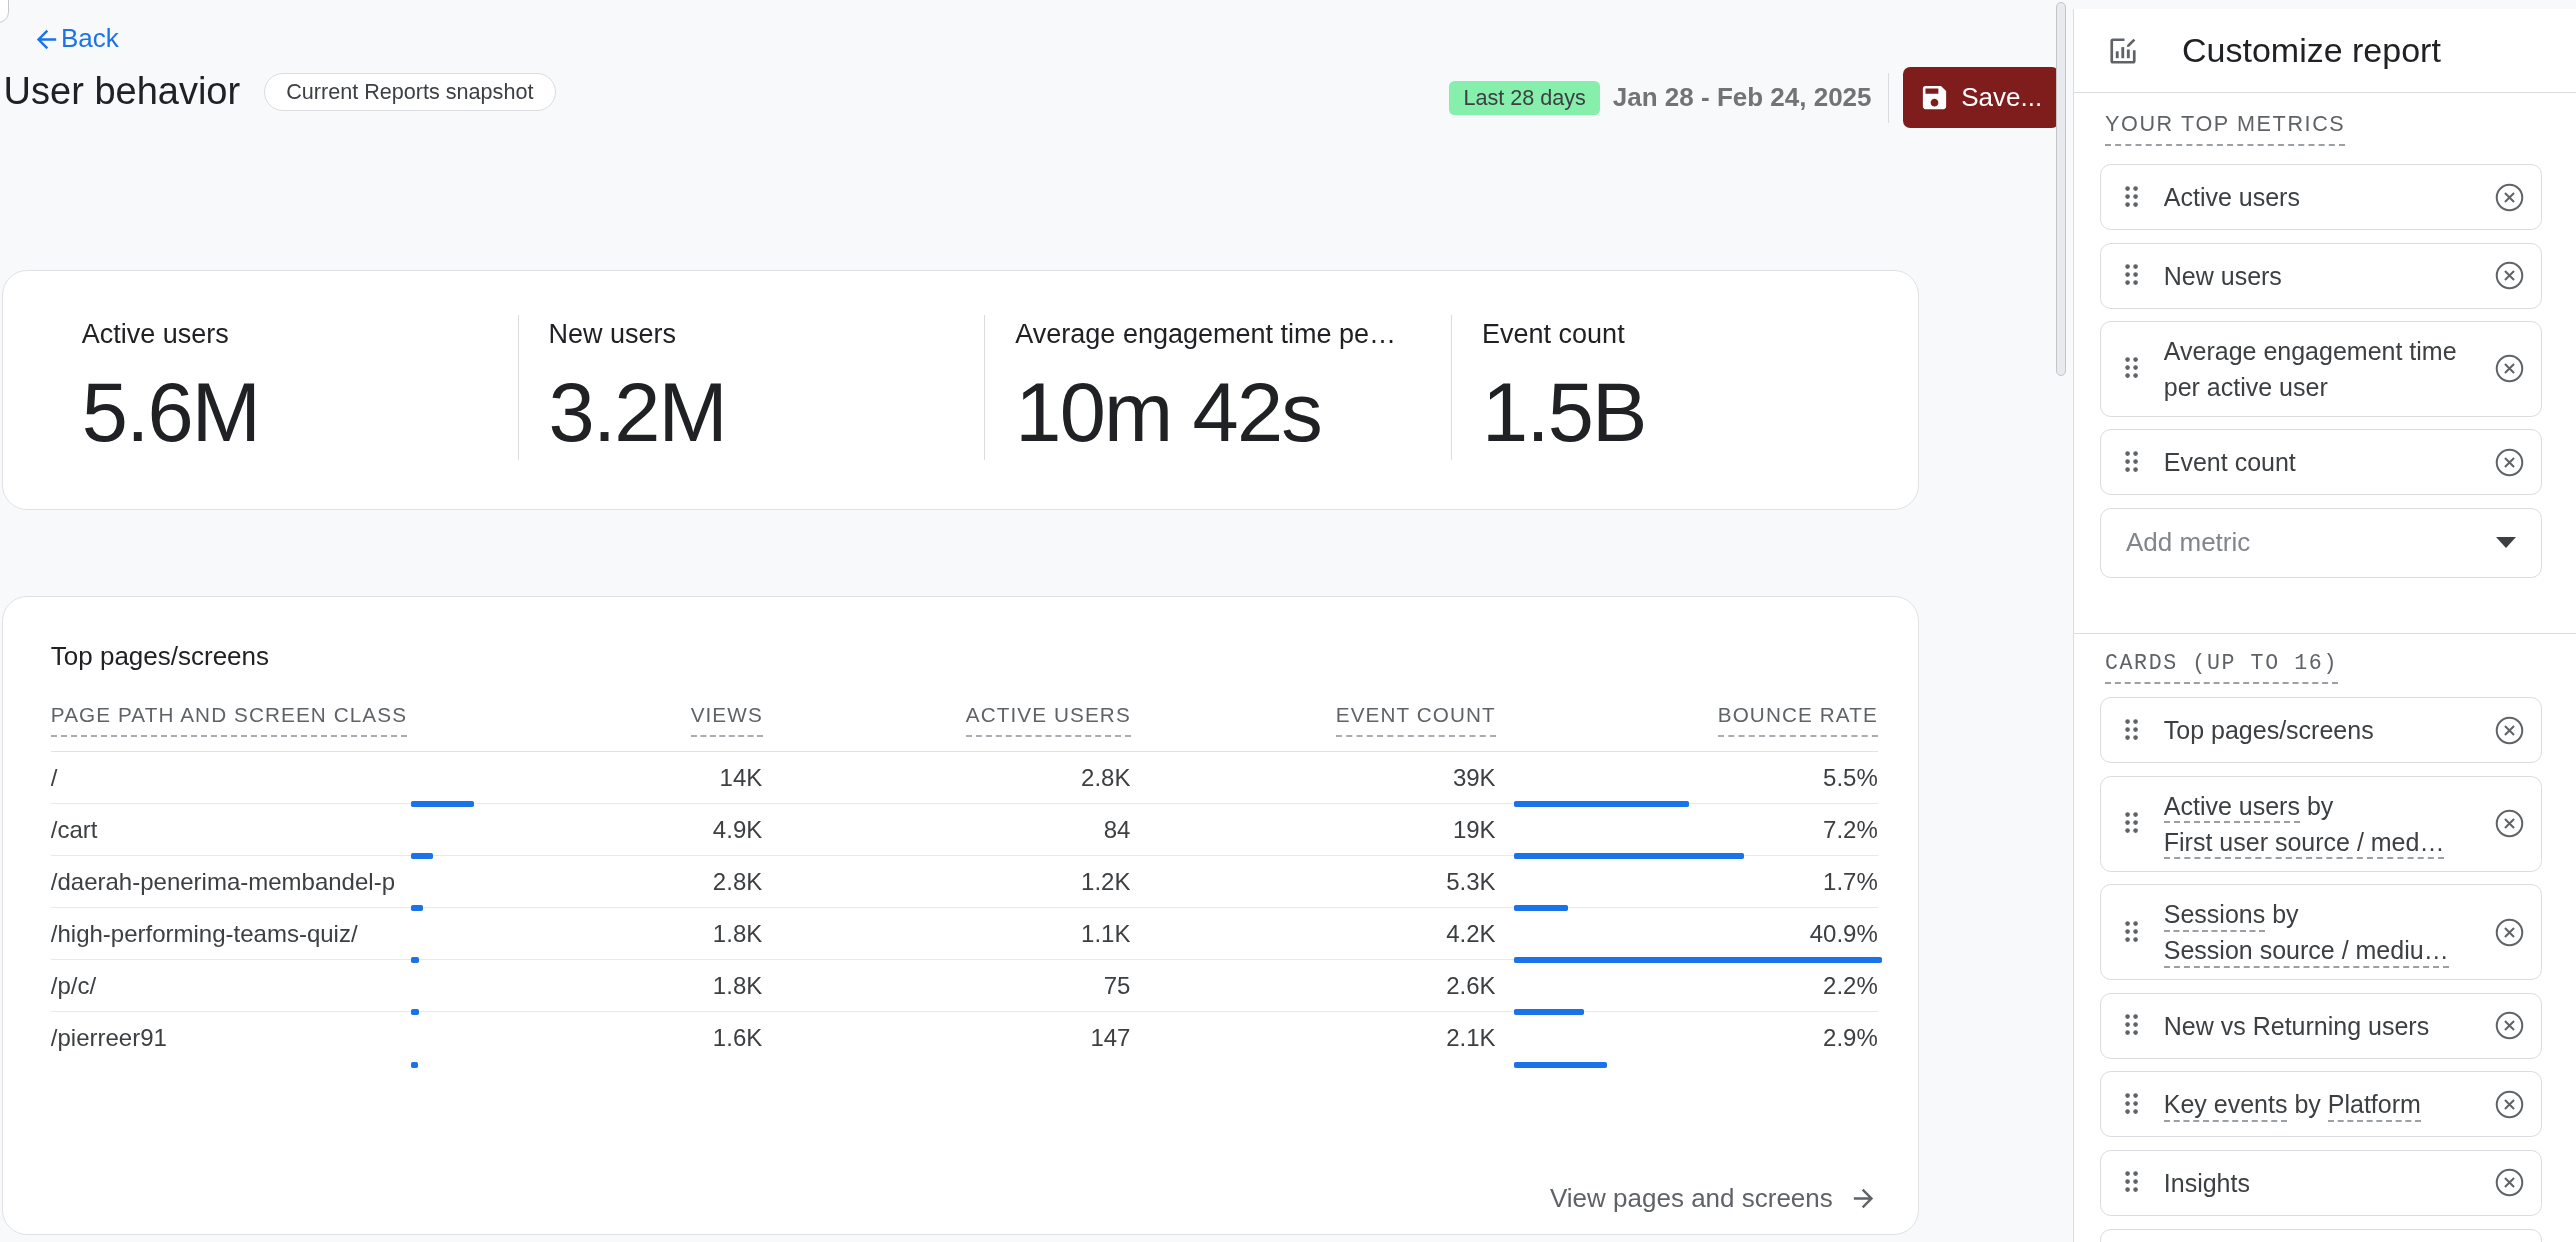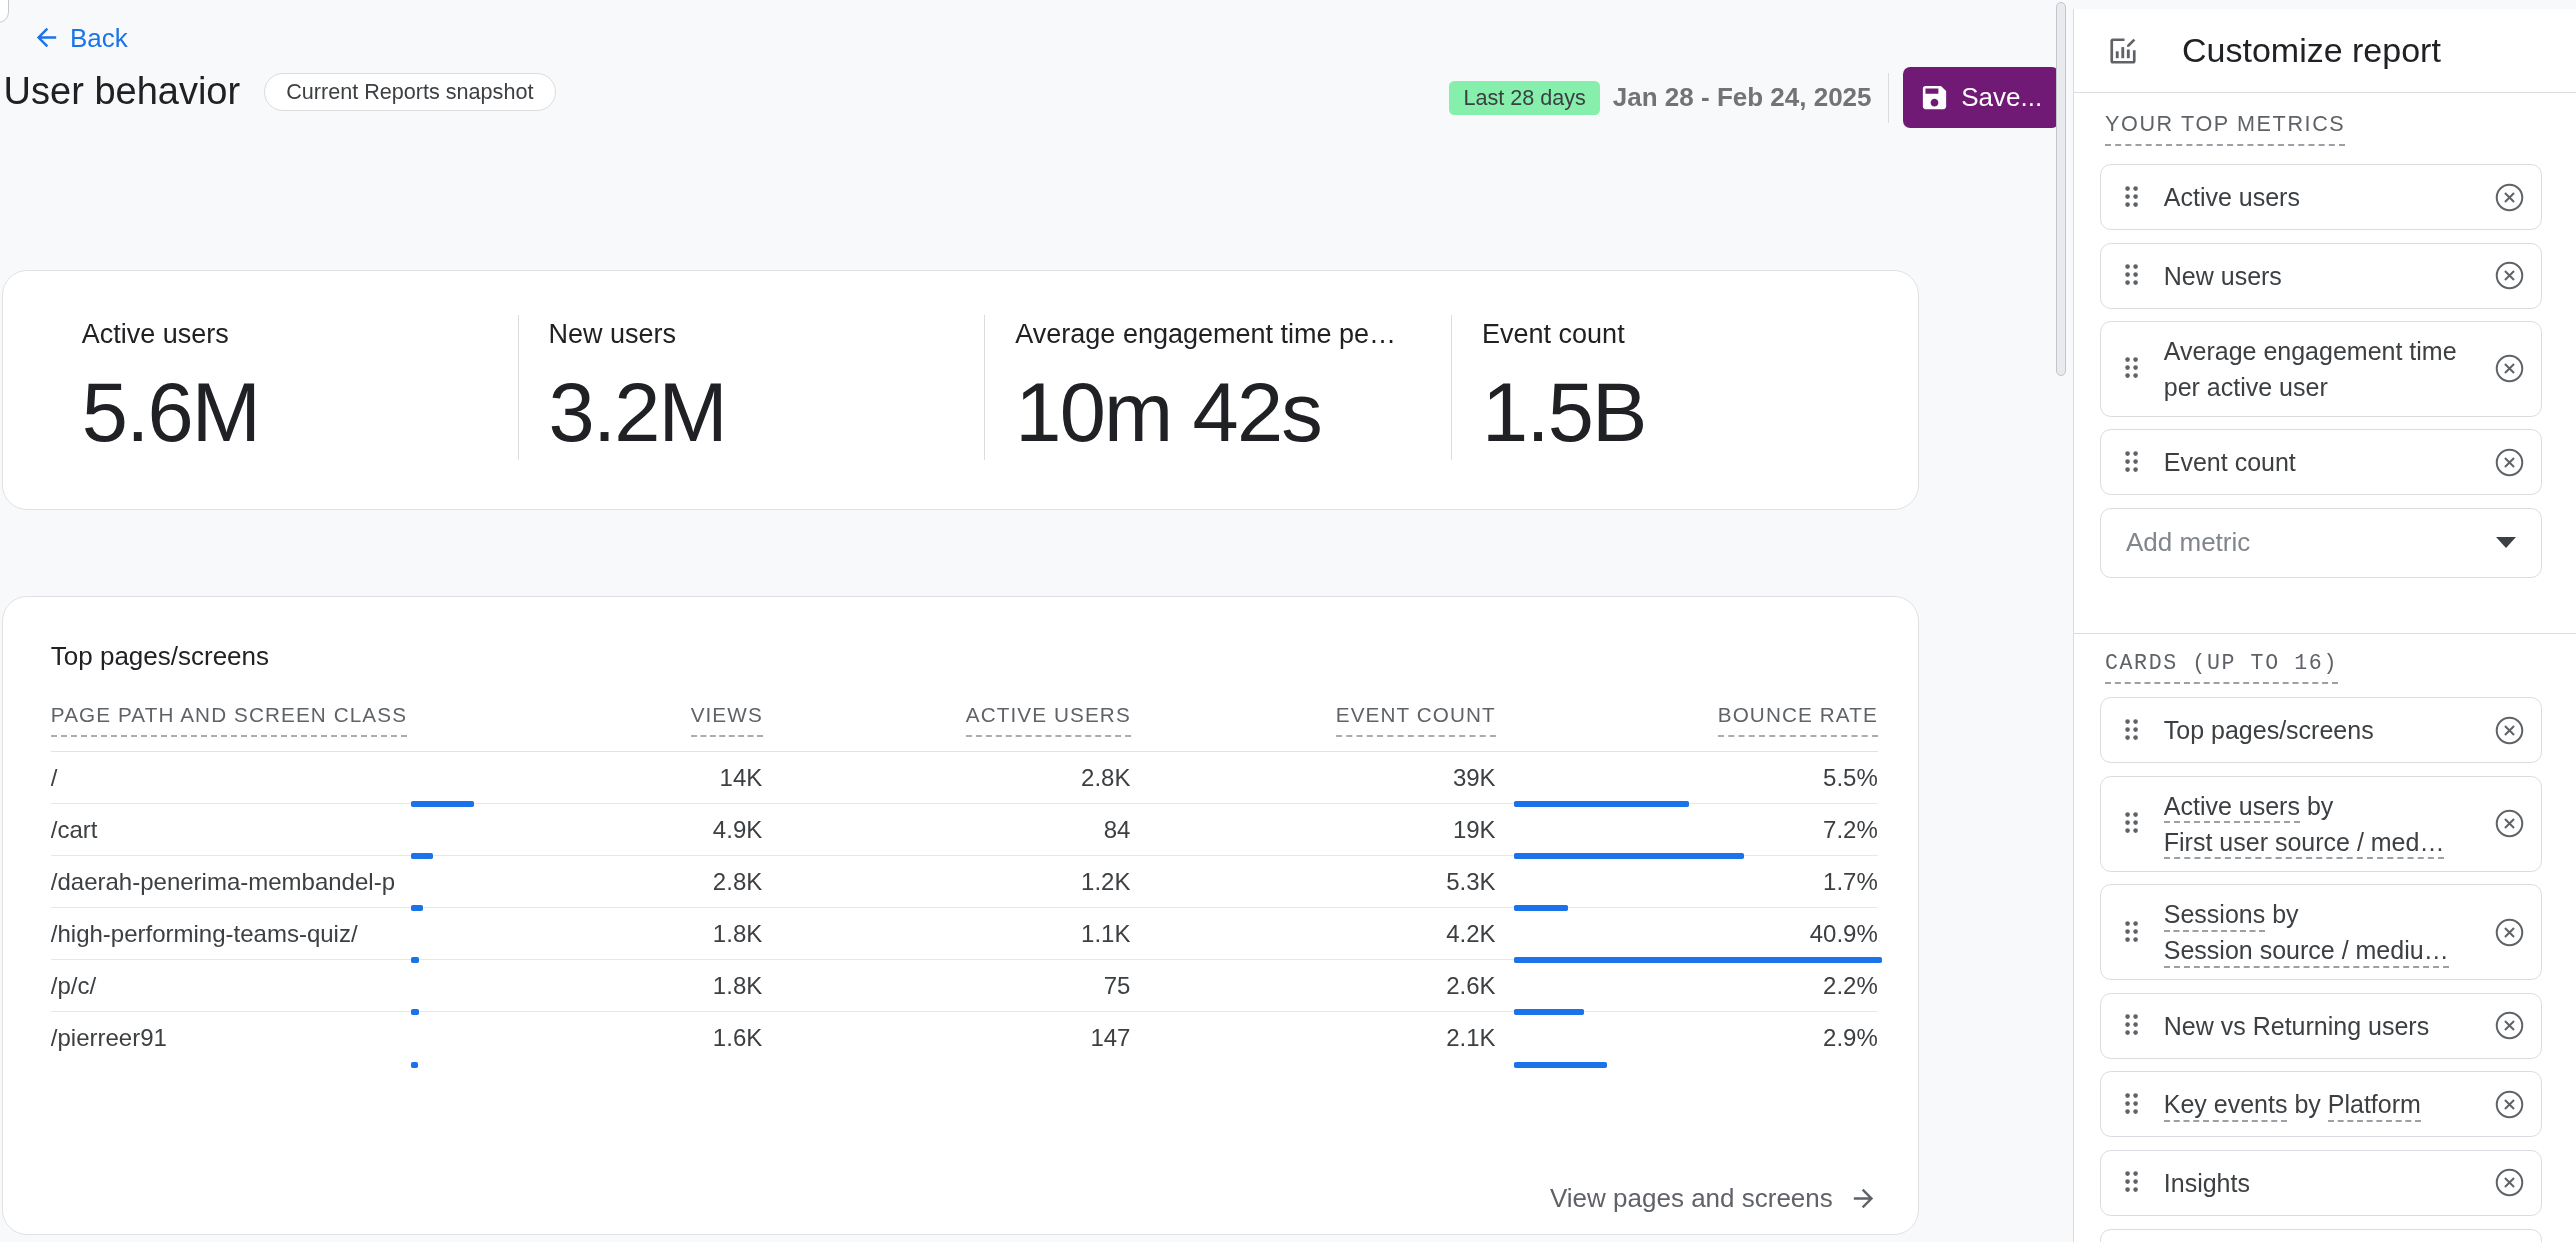--- a/index.html
+++ b/index.html
@@ -4,32 +4,32 @@
 <style>
   * { margin:0; padding:0; box-sizing:border-box; }
   html,body { width:2576px; height:1242px; overflow:hidden; }
   body {
     font-family:"Liberation Sans", sans-serif;
     background:#f8f9fa; color:#3c4043; position:relative;
   }
   .screen { position:absolute; inset:0; }
 
   
-  .back-row { position:absolute; left:32px; top:23.4px; display:flex; align-items:flex-start; gap:9px; cursor:pointer; }
+  .back-row { position:absolute; left:32px; top:23.4px; display:flex; align-items:flex-end; cursor:pointer; }
   .back-row .lbl { color:#1a73e8; font-size:26px; font-weight:500; }
   .page-title-row { position:absolute; left:3.6px; top:70px; display:flex; align-items:center; }
   .page-title { font-size:38px; font-weight:400; color:#202124; letter-spacing:0; }
   .snapshot-chip { margin-left:23.4px; height:38px; display:flex; align-items:center; padding:0 21.6px;
     border:0.9px solid #dadce0; border-radius:20px; background:#fff; font-size:21.6px; color:#3c4043; }
   .header-right { position:absolute; left:1449px; top:67px; height:61px; display:flex; align-items:center; }
   .preset-chip { background:#86efac; border-radius:5.4px; height:34px; display:flex; align-items:center;
     padding:0 14.4px; font-size:21.6px; color:#3c4043; }
   .date-range { margin-left:12.6px; font-size:26px; font-weight:600; color:#737373; }
   .hdr-vdiv { width:0.9px; height:50px; background:#dadce0; margin:0 14.4px 0 16px; }
-  .save-btn { background:#701a75; color:#fff; border:none; border-radius:7.2px; height:61px; width:156px;
+  .save-btn { background:#7f1d1d; color:#fff; border:none; border-radius:7.2px; height:61px; width:156px;
     display:flex; align-items:center; justify-content:center; gap:10.8px; font-size:26px; cursor:pointer;
     font-family:"Liberation Sans", sans-serif; }
 
   
   .corner-frag { position:absolute; left:-38px; top:-38px; width:47px; height:61px;
     border:1.8px solid #c6c9cc; border-radius:10.8px; background:#fff; }
 
   
   .card { position:absolute; background:#fff; border:0.9px solid #dfe1e5; border-radius:25px; }
   .scorecard-card { left:1.8px; top:270px; width:1917px; height:240px; padding:47px 0 0 48px; display:flex; }

